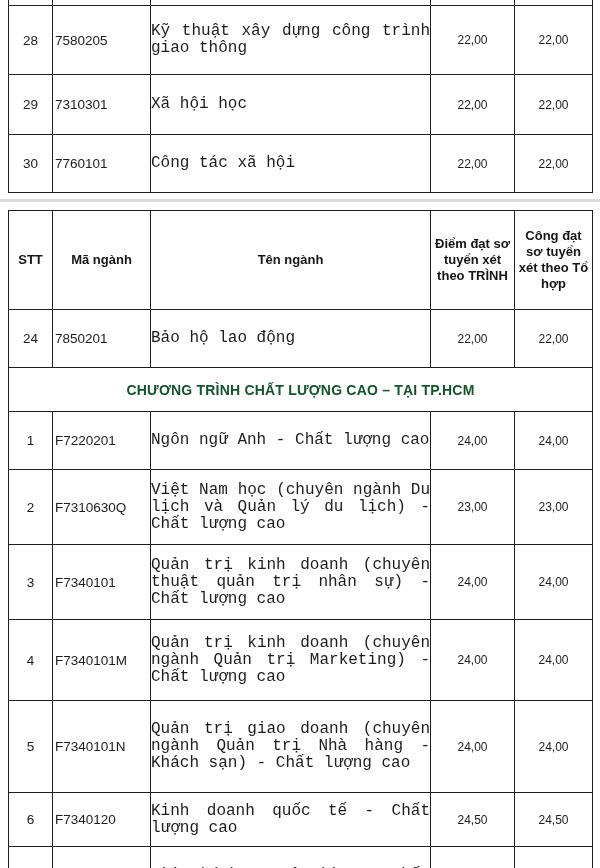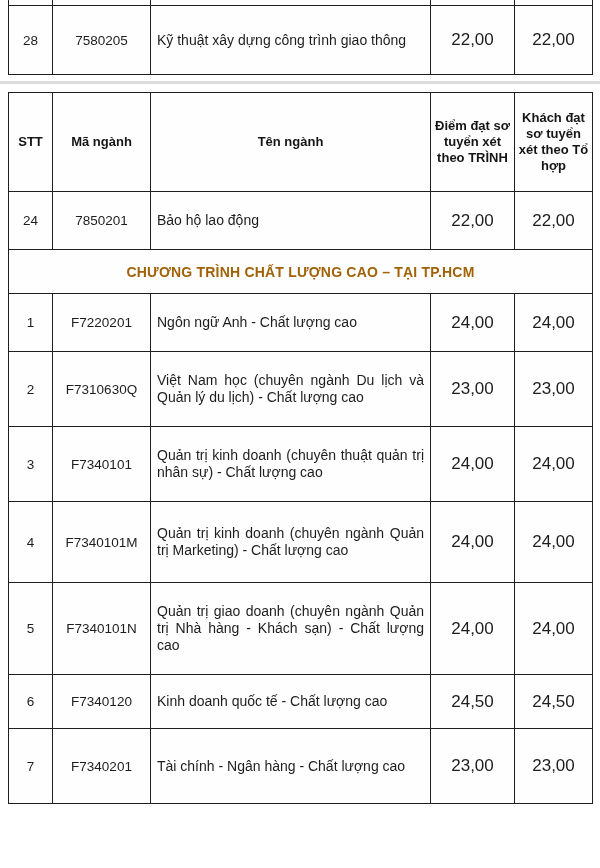--- a/index.html
+++ b/index.html
@@ -49,42 +49,42 @@
     text-align: center;
     padding: 4px 2px;
     color: #151515;
   }
   td.stt-cell {
     text-align: center;
     font-size: 13.5px;
     padding: 2px;
   }
   td.code-cell {
-    text-align: center;
     font-size: 13.5px;
     padding: 2px;
   }
   td.name-cell {
     text-align: justify;
-    font-size: 14px;
+    font-size: 16px;
     line-height: 17px;
-    padding: 6px 6px;
+    padding: 6px 0;
+    font-family: Liberation Mono, monospace;
   }
   td.score-dtbhk-cell, td.score-tohop-cell {
     text-align: center;
-    font-size: 17px;
+    font-size: 12px;
     padding: 2px;
   }
   tr.section-row td {
     font-weight: bold;
     text-align: center;
     font-size: 14px;
     height: 41px;
     letter-spacing: 0.2px;
-    color: #a16207;
+    color: #14532d;
   }
 
   
   #t1 tbody.t1rows tr:nth-child(1) td { height: 56px; }
   #t1 tbody.t1rows tr:nth-child(2) td { height: 47px; }
   #t1 tbody.t1rows tr:nth-child(3) td { height: 45px; }
   #t2 thead tr th { height: 90px; }
   #t2 tbody.pre tr td { height: 45px; }
   #t2 tbody.main tr:nth-child(1) td { height: 45px; }
   #t2 tbody.main tr:nth-child(2) td { height: 62px; }
@@ -126,40 +126,54 @@
       </tr>
     </tbody>
     <tbody class="t1rows">
         <tr>
           <td class="stt-cell">28</td>
           <td class="code-cell">7580205</td>
           <td class="name-cell">Kỹ thuật xây dựng công trình giao thông</td>
           <td class="score-dtbhk-cell">22,00</td>
           <td class="score-tohop-cell">22,00</td>
         </tr>
+        <tr>
+          <td class="stt-cell">29</td>
+          <td class="code-cell">7310301</td>
+          <td class="name-cell">Xã hội học</td>
+          <td class="score-dtbhk-cell">22,00</td>
+          <td class="score-tohop-cell">22,00</td>
+        </tr>
+        <tr>
+          <td class="stt-cell">30</td>
+          <td class="code-cell">7760101</td>
+          <td class="name-cell">Công tác xã hội</td>
+          <td class="score-dtbhk-cell">22,00</td>
+          <td class="score-tohop-cell">22,00</td>
+        </tr>
       </tbody>
   </table>
 
   <div class="table-gap"></div>
 
   <table class="score-table" id="t2">
     <colgroup>
       <col class="c-stt">
         <col class="c-code">
         <col class="c-name">
         <col class="c-s1">
         <col class="c-s2">
     </colgroup>
     <thead>
       <tr>
         <th>STT</th>
         <th>Mã ngành</th>
         <th>Tên ngành</th>
         <th>Điểm đạt sơ tuyển xét theo TRÌNH</th>
-        <th>Khách đạt sơ tuyển xét theo Tổ hợp</th>
+        <th>Công đạt sơ tuyển xét theo Tổ hợp</th>
       </tr>
     </thead>
     <tbody class="pre">
         <tr>
           <td class="stt-cell">24</td>
           <td class="code-cell">7850201</td>
           <td class="name-cell">Bảo hộ lao động</td>
           <td class="score-dtbhk-cell">22,00</td>
           <td class="score-tohop-cell">22,00</td>
         </tr>

